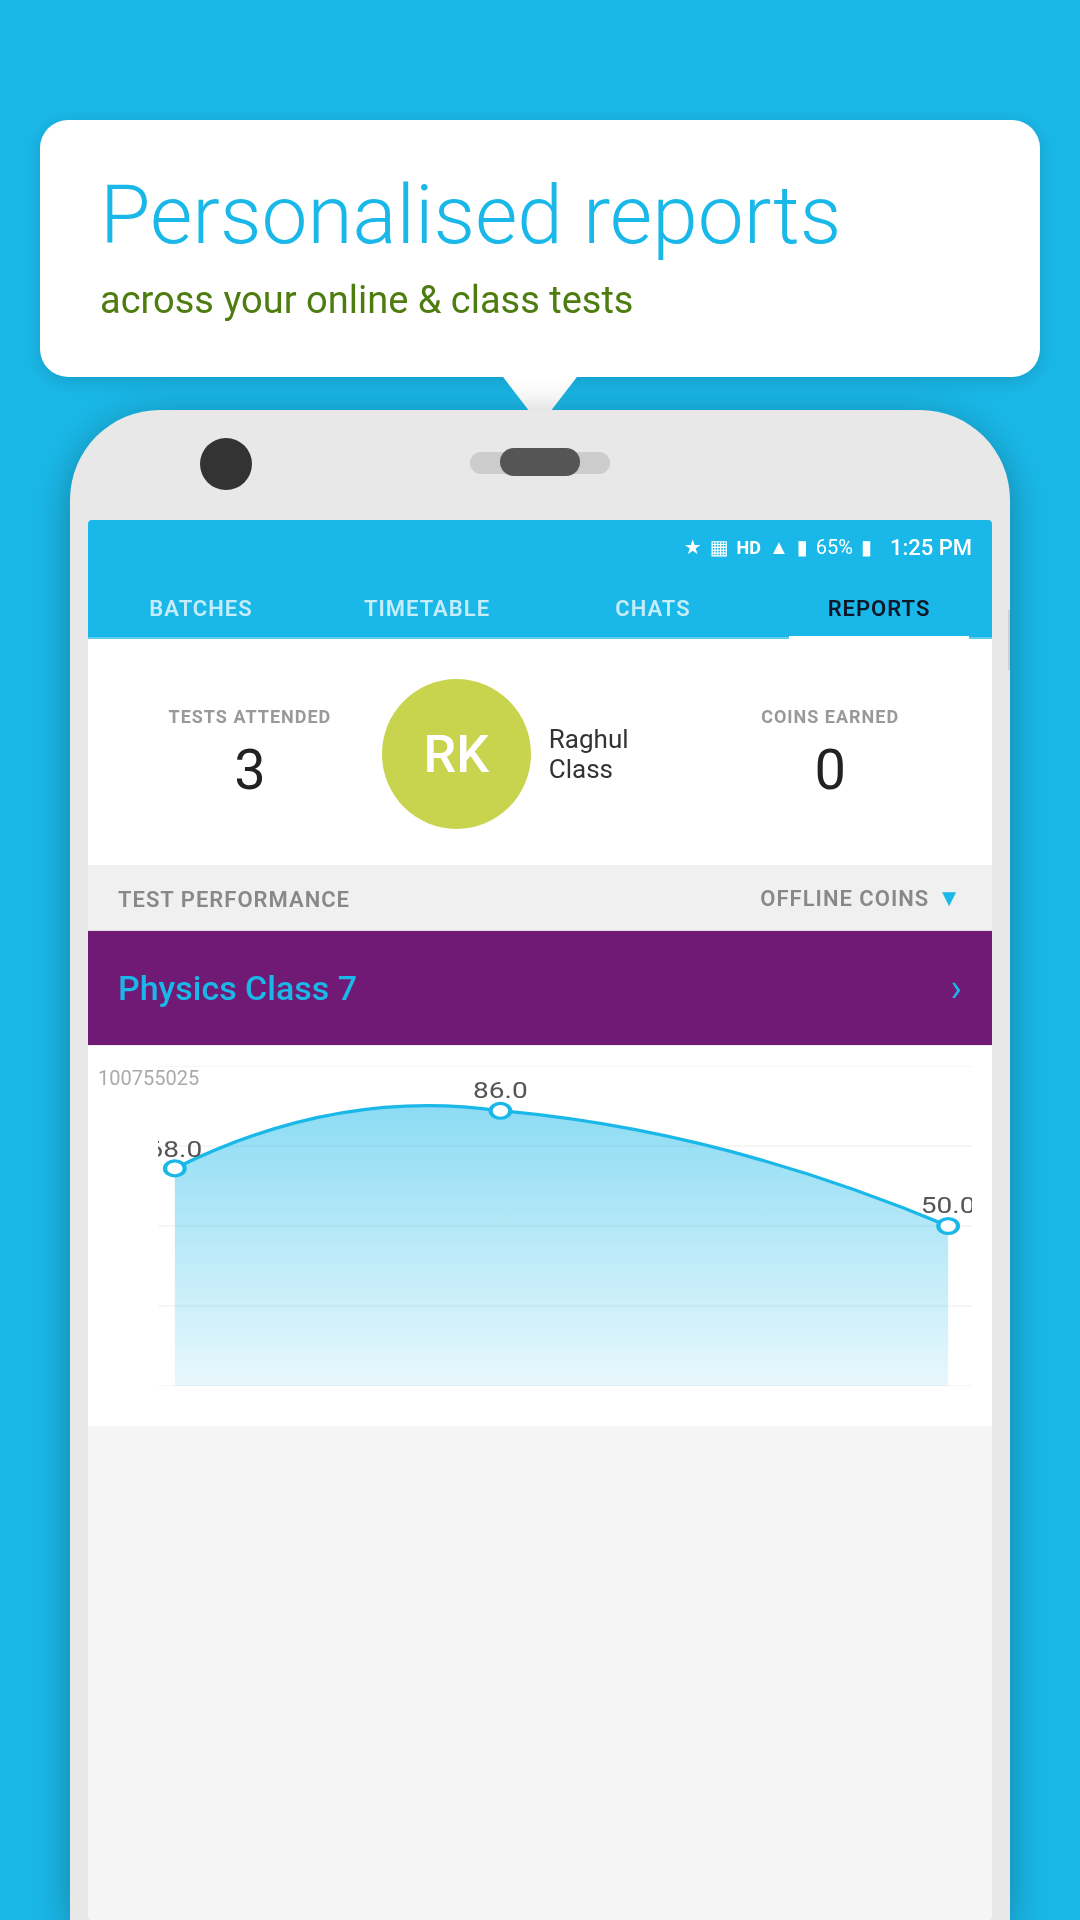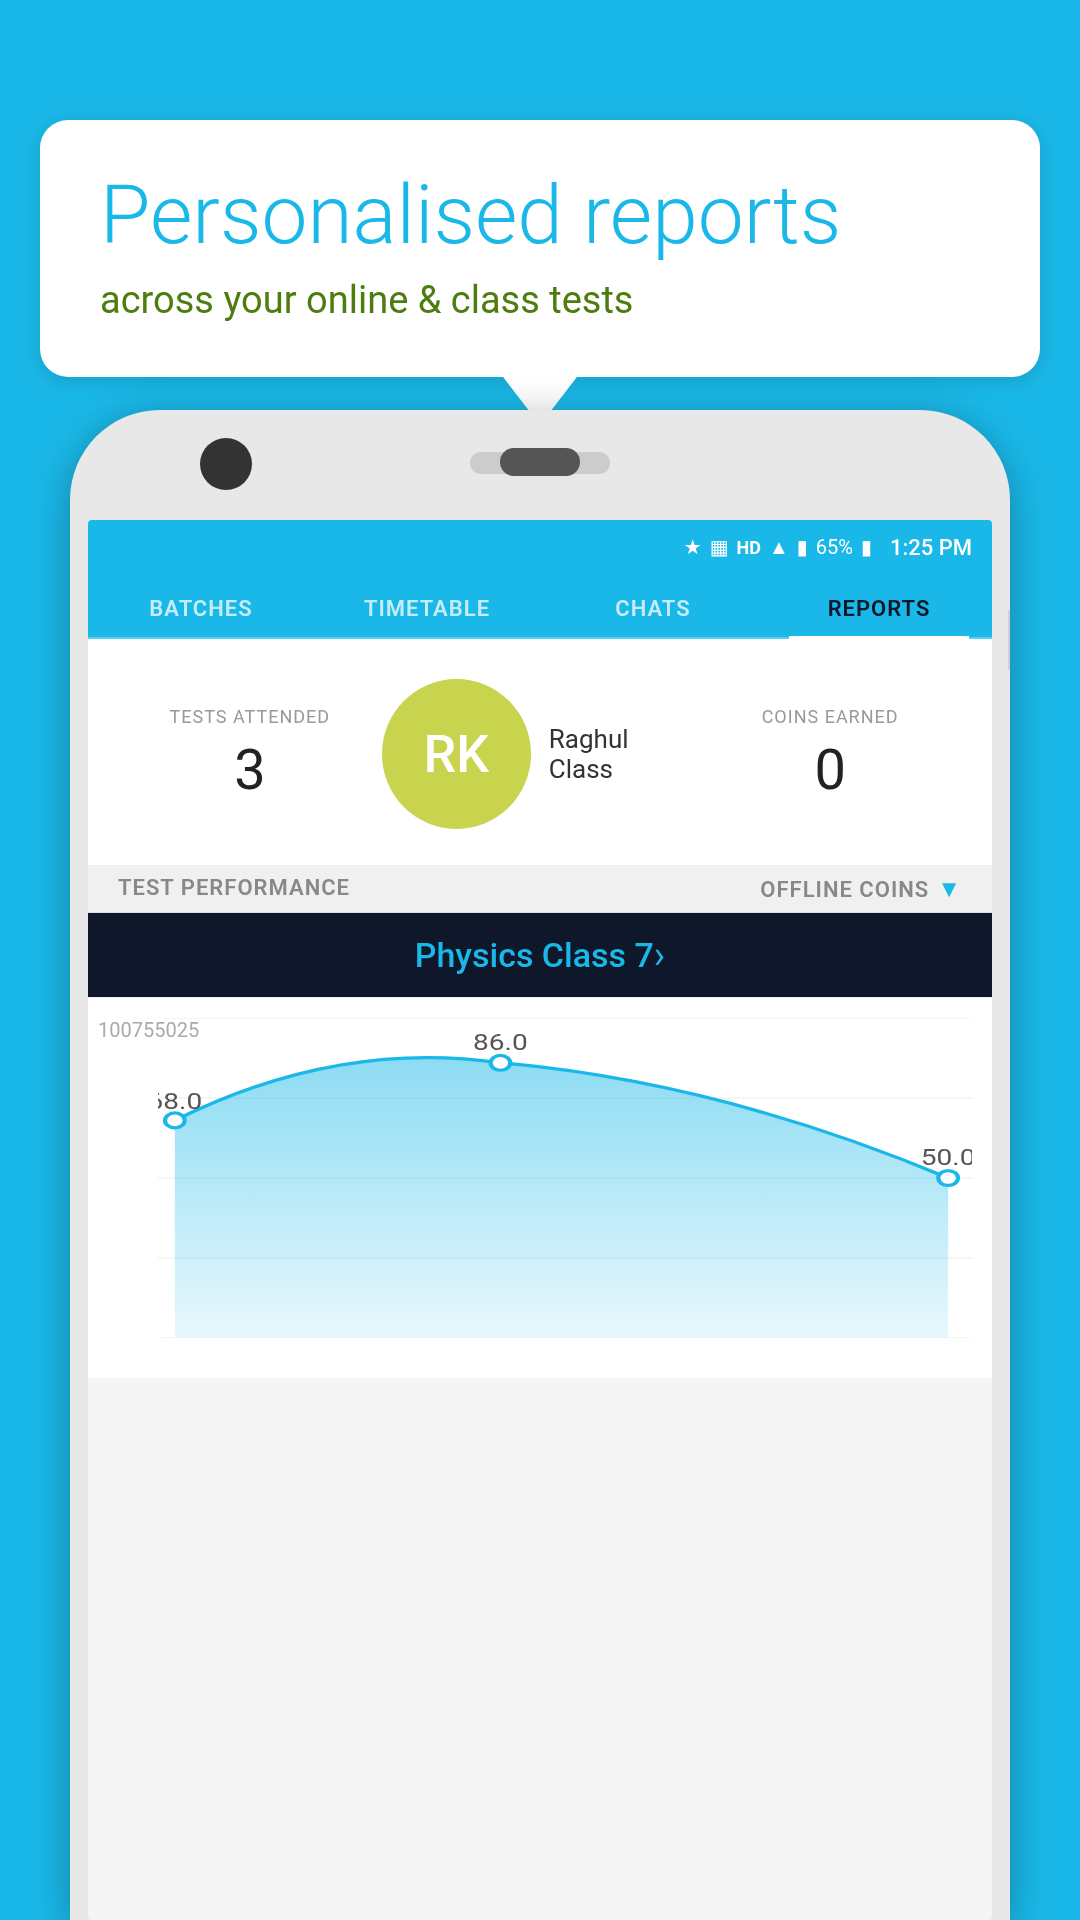--- a/index.html
+++ b/index.html
@@ -185,21 +185,21 @@
       border-bottom: 1px solid #eee;
     }
     .stat-block {
       text-align: center;
       flex: 1;
     }
     .stat-label {
       font-size: 18px;
       color: #999;
       letter-spacing: 1px;
-      font-weight: 400;
+      font-weight: 700;
       margin-bottom: 10px;
     }
     .stat-value {
       font-size: 56px;
       font-weight: 400;
       color: #222;
     }
     .avatar-block {
       flex: 1.2;
       display: flex;
@@ -221,23 +221,23 @@
     }
     .user-name {
       font-size: 26px;
       color: #333;
       font-weight: 400;
     }
 
     
     .performance-header {
       background: #f0f0f0;
-      padding: 9px 30px;
-      display: flex;
-      align-items: flex-start;
+      padding: 18px 30px;
+      display: flex;
+      align-items: flex-end;
       justify-content: space-between;
       border-bottom: 1px solid #e0e0e0;
     }
     .perf-label {
       font-size: 22px;
       color: #888;
       font-weight: 600;
       letter-spacing: 1px;
     }
     .offline-tests-btn {
@@ -250,25 +250,25 @@
       letter-spacing: 1px;
       cursor: pointer;
     }
     .chevron-down {
       color: #1ab8e8;
       font-size: 24px;
     }
 
     
     .class-row {
-      background: #0f172a;
-      padding: 20px 30px;
-      display: flex;
-      align-items: center;
-      justify-content: center;
+      background: #701a75;
+      padding: 35px 30px;
+      display: flex;
+      align-items: center;
+      justify-content: space-between;
       border-bottom: 1px solid #eee;
     }
     .class-name {
       font-size: 34px;
       color: #1ab8e8;
       font-weight: 500;
     }
     .class-chevron {
       color: #1ab8e8;
       font-size: 38px;

